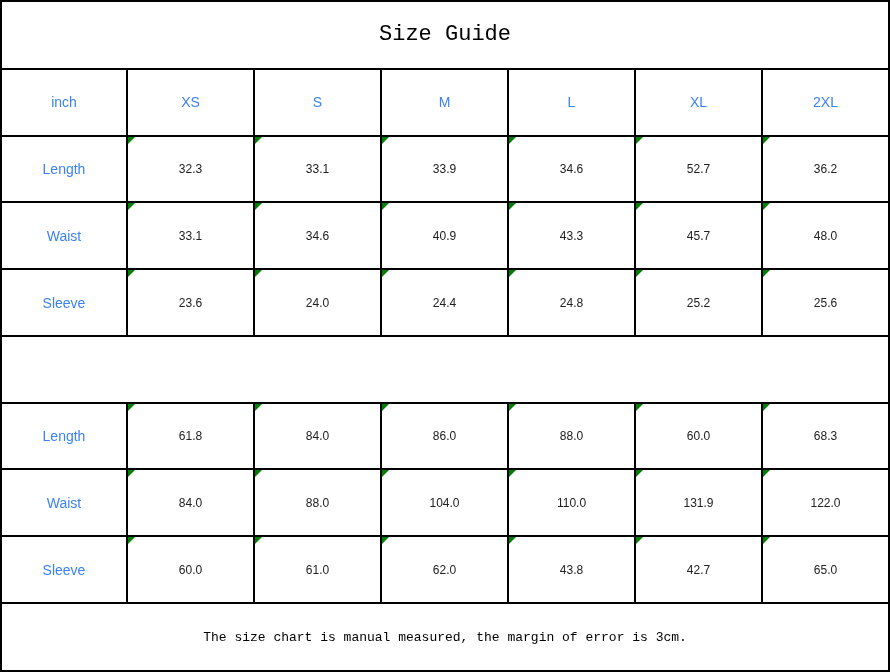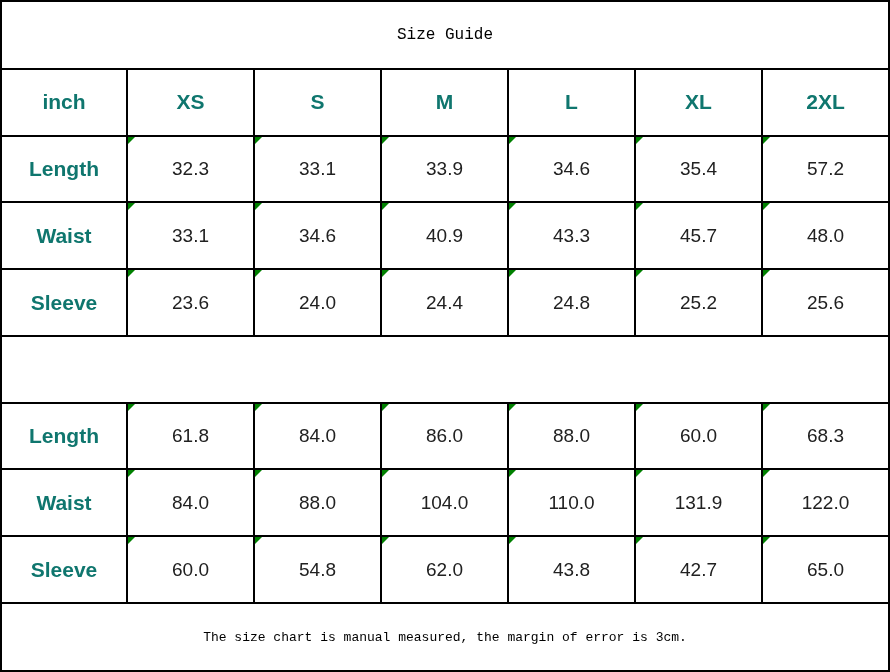--- a/index.html
+++ b/index.html
@@ -18,32 +18,32 @@
   col.c  { width: 127px; }
 
   tr.title-row  { height: 62px; }
   tr.head-row   { height: 61px; }
   tr.data-row   { height: 61px; margin-top: 15px; }
   tr.spacer-row { height: 61px; }
   tr.footer-row { height: 62px; }
 
   td.title-cell {
     font-family: "Liberation Mono", "DejaVu Sans Mono", monospace;
-    font-size: 16px;
+    font-size: 22px;
     color: #000000;
     letter-spacing: 0px;
   }
   td.head {
-    font-weight: bold;
-    font-size: 21px;
-    color: #0f766e;
+    font-weight: normal;
+    font-size: 14px;
+    color: #3b82f6;
   }
   td.val {
     position: relative;
-    font-size: 19px;
+    font-size: 12px;
     color: #212121;
   }
   td.footer-cell {
     font-family: "Liberation Mono", "DejaVu Sans Mono", monospace;
     font-size: 13px;
     color: #000000;
   }
   span.flag {
     position: absolute;
     top: 0;
@@ -82,22 +82,22 @@
     <td class="head">XL</td>
     <td class="head">2XL</td>
   </tr>
 
   <tr class="data-row">
     <td class="head">Length</td>
     <td class="val"><span class="flag"></span><span>32.3</span></td>
     <td class="val"><span class="flag"></span><span>33.1</span></td>
     <td class="val"><span class="flag"></span><span>33.9</span></td>
     <td class="val"><span class="flag"></span><span>34.6</span></td>
-    <td class="val"><span class="flag"></span><span>35.4</span></td>
-    <td class="val"><span class="flag"></span><span>57.2</span></td>
+    <td class="val"><span class="flag"></span><span>52.7</span></td>
+    <td class="val"><span class="flag"></span><span>36.2</span></td>
   </tr>
 
   <tr class="data-row">
     <td class="head">Waist</td>
     <td class="val"><span class="flag"></span><span>33.1</span></td>
     <td class="val"><span class="flag"></span><span>34.6</span></td>
     <td class="val"><span class="flag"></span><span>40.9</span></td>
     <td class="val"><span class="flag"></span><span>43.3</span></td>
     <td class="val"><span class="flag"></span><span>45.7</span></td>
     <td class="val"><span class="flag"></span><span>48.0</span></td>
@@ -134,21 +134,21 @@
     <td class="val"><span class="flag"></span><span>88.0</span></td>
     <td class="val"><span class="flag"></span><span>104.0</span></td>
     <td class="val"><span class="flag"></span><span>110.0</span></td>
     <td class="val"><span class="flag"></span><span>131.9</span></td>
     <td class="val"><span class="flag"></span><span>122.0</span></td>
   </tr>
 
   <tr class="data-row">
     <td class="head">Sleeve</td>
     <td class="val"><span class="flag"></span><span>60.0</span></td>
-    <td class="val"><span class="flag"></span><span>54.8</span></td>
+    <td class="val"><span class="flag"></span><span>61.0</span></td>
     <td class="val"><span class="flag"></span><span>62.0</span></td>
     <td class="val"><span class="flag"></span><span>43.8</span></td>
     <td class="val"><span class="flag"></span><span>42.7</span></td>
     <td class="val"><span class="flag"></span><span>65.0</span></td>
   </tr>
 
   <tr class="footer-row">
     <td class="footer-cell" colspan="7">The size chart is manual measured, the margin of error is 3cm.</td>
   </tr>
 </tbody>

